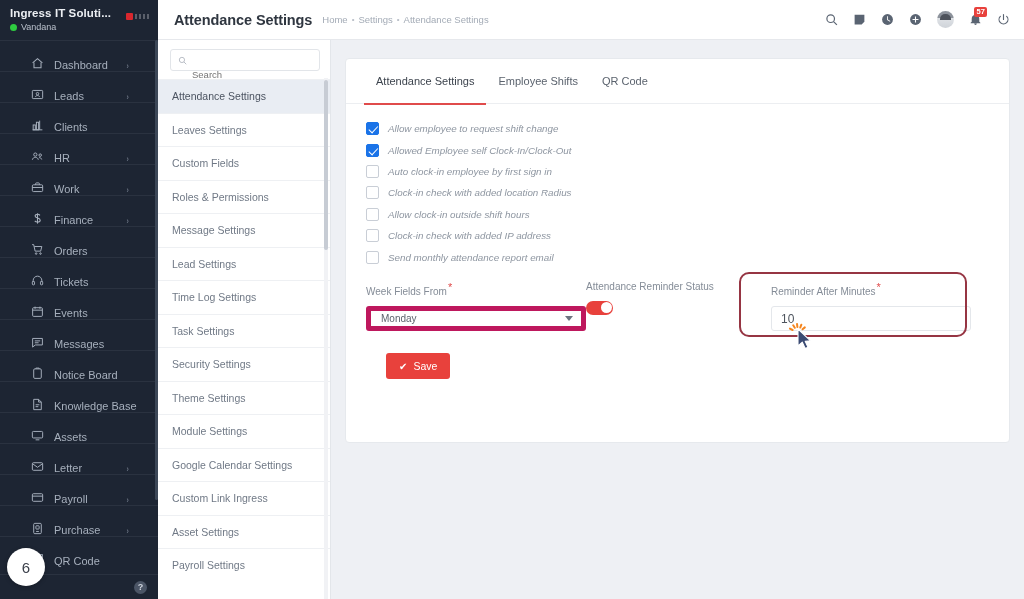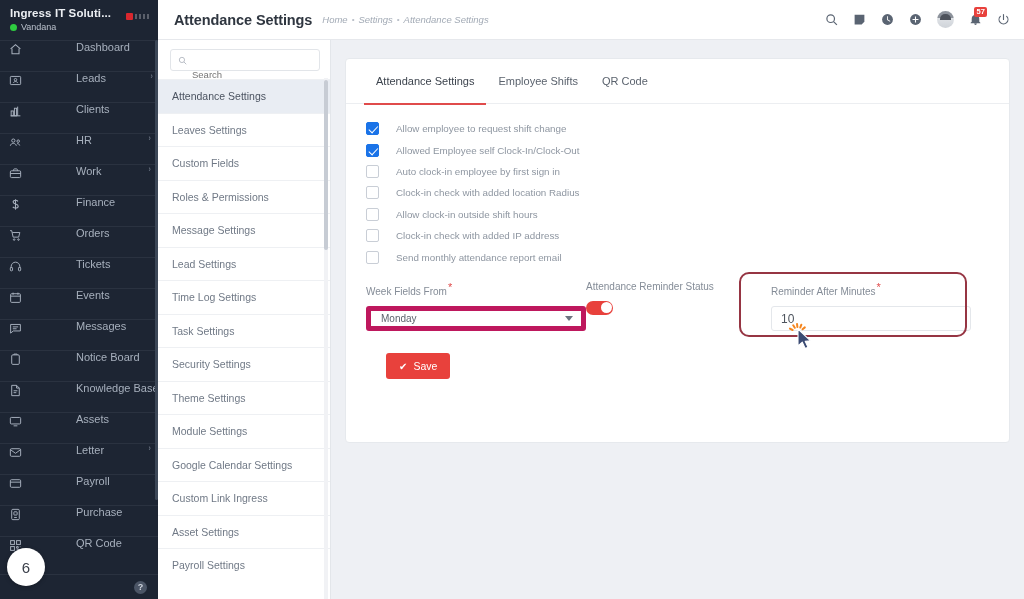--- a/index.html
+++ b/index.html
@@ -41,28 +41,27 @@
     position: absolute; right: 9px; top: 13px;
     display: flex; align-items: center; gap: 2px;
   }
   .sb-logo-sq { width: 7px; height: 7px; background: #d9272e; border-radius: 1px; }
   .sb-logo-bars { display: flex; gap: 1.5px; align-items: flex-end; }
   .sb-logo-bars i { display: block; width: 2.5px; height: 5px; background: #5a5f6a; }
 
   .sb-menu { list-style: none; }
   .sb-item {
     height: 31px;
-    display: flex; align-items: flex-start;
-    padding: 0 7px;
+    display: flex; align-items: flex-end;
+    padding: 0 29px;
     border-top: 1px solid #2a3240;
     color: #a7b0bd;
     font-size: 11px;
     cursor: pointer;
     position: relative;
-    gap: 44px;
   }
   .sb-ico {
     width: 16px; height: 16px; margin-right: 9px;
     display: inline-flex; align-items: center; justify-content: center;
     flex: 0 0 16px;
     color: #a7b0bd;
   }
   .sb-ico svg { width: 13px; height: 13px; display: block; }
   .sb-label { flex: 1; white-space: nowrap; }
   .sb-caret {
@@ -101,21 +100,21 @@
   .right { flex: 1; height: 599px; display: flex; flex-direction: column; background: #eef0f4; }
 
   .topbar {
     height: 40px; background: #fff;
     display: flex; align-items: center;
     padding: 0 14px 0 16px;
     border-bottom: 1px solid #e6e8ec;
     flex: 0 0 40px;
   }
   .page-title { font-size: 14.5px; font-weight: bold; color: #2f3640; letter-spacing: -.1px; }
-  .breadcrumb { margin-left: 10px; font-size: 9.5px; color: #a3abb6; display: flex; align-items: center; gap: 4px; font-style: italic; }
+  .breadcrumb { margin-left: 10px; font-size: 9.5px; color: #a3abb6; display: flex; align-items: center; gap: 4px; }
   .bc-sep { font-size: 8px; color: #b8bec7; }
   .bc-item { cursor: pointer; }
   .topbar-spacer { flex: 1; }
   .tb-icons { display: flex; align-items: center; gap: 15px; }
   .tb-ico { color: #5a6472; display: inline-flex; align-items: center; justify-content: center; cursor: pointer; position: relative; }
   .tb-ico svg { width: 13px; height: 13px; display: block; }
   .avatar {
     width: 17px; height: 17px; border-radius: 50%;
     background: linear-gradient(180deg,#8d939c 0%,#8d939c 42%,#dfe2e6 42%,#cfd3d9 100%);
     display: block; position: relative; overflow: hidden;
@@ -180,21 +179,21 @@
     height: 45px; display: flex; align-items: center;
     cursor: pointer; position: relative;
   }
   .tab.active { color: #3c434d; }
   .tab.active::after {
     content: ""; position: absolute; left: 0; right: 0; bottom: -1px;
     height: 2px; background: #e04b4b;
   }
 
   .form-area { padding: 14px 20px 0 20px; }
-  .cb-row { display: flex; align-items: center; height: 21.4px; gap: 17px; }
+  .cb-row { display: flex; align-items: center; height: 21.4px; gap: 9px; font-style: italic; }
   .cbox {
     width: 13px; height: 13px; border-radius: 2px;
     border: 1px solid #c9ced6; background: #fff;
     flex: 0 0 13px; position: relative; cursor: pointer;
   }
   .cbox.on { background: #1a73e8; border-color: #1a73e8; }
   .cbox.on::after {
     content: ""; position: absolute; left: 3.6px; top: 1.1px;
     width: 4px; height: 7.5px; border: solid #fff;
     border-width: 0 1.8px 1.8px 0; transform: rotate(43deg);

